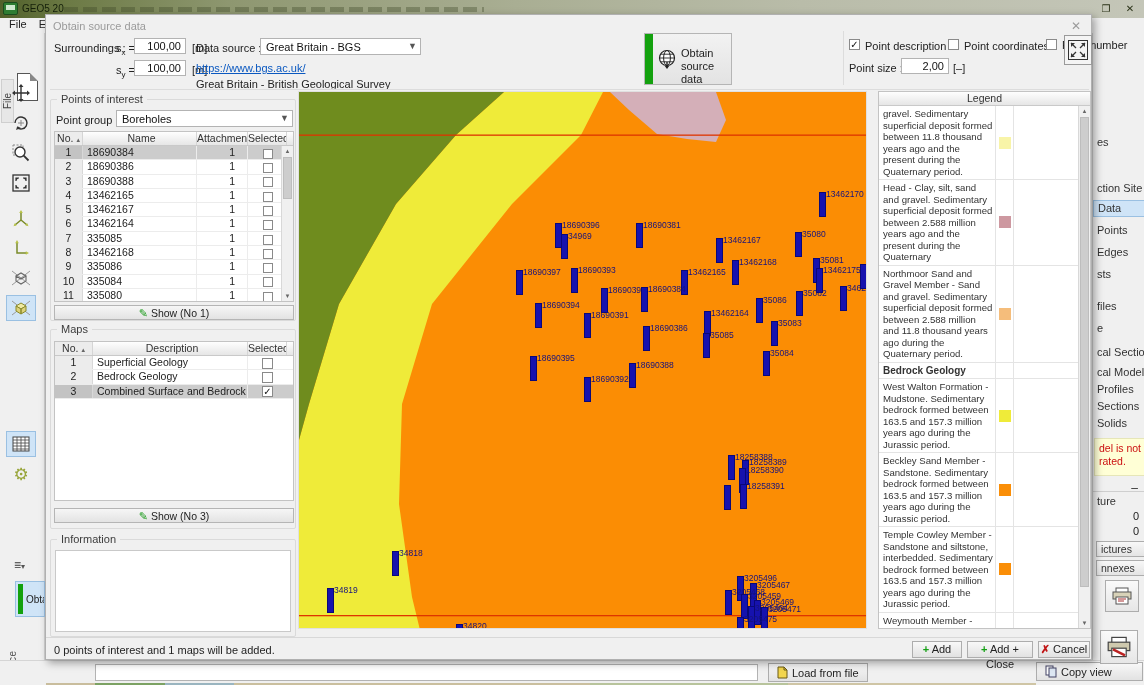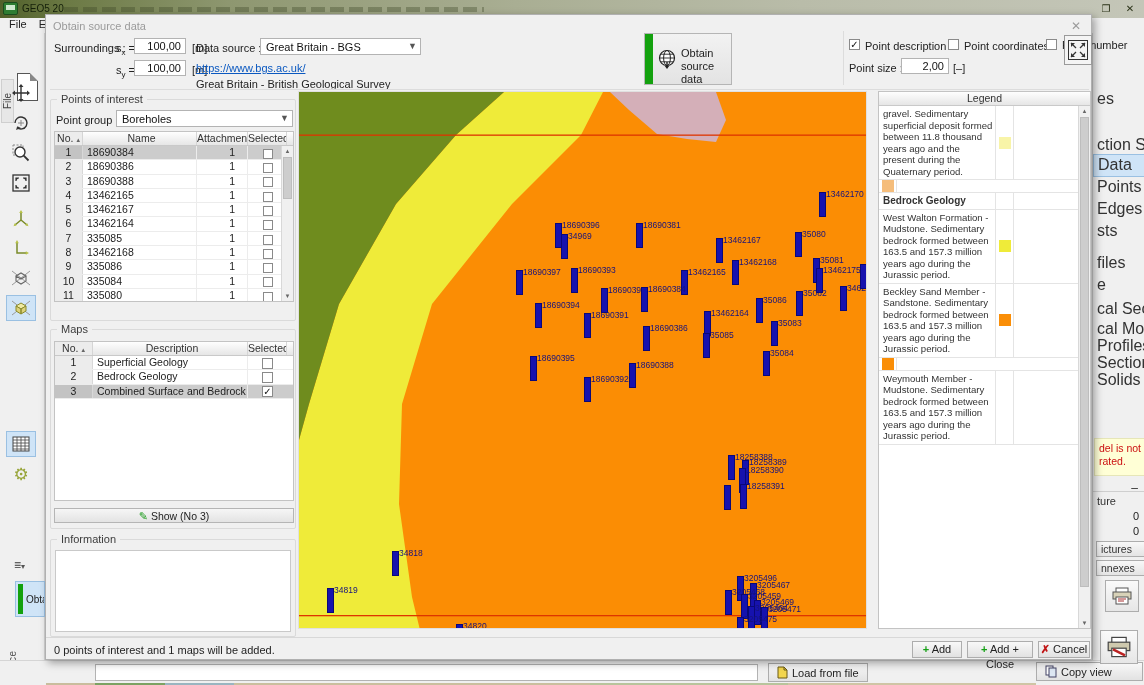--- a/index.html
+++ b/index.html
@@ -30,21 +30,21 @@
   .gear-glyph { font-size:17px; color:#98a53a; line-height:1; }
   .mini-list { position:absolute; left:14px; top:525px; width:26px; height:16px; font-size:12px; color:#333; }
   .mini-list .dd { font-size:8px; color:#555; }
   .obta-tab { position:absolute; left:15px; top:548px; width:30px; height:36px; background:#cfe4f7; border:1px solid #9ac0e2; overflow:hidden; }
   .obta-tab .gbar { position:absolute; left:2px; top:2px; bottom:2px; width:5px; background:var(--accent-green); }
   .obta-tab .t { position:absolute; left:10px; top:12px; font-size:10px; color:#222; white-space:nowrap; }
   .vtext { position:absolute; left:7px; top:604px; writing-mode:vertical-rl; transform:rotate(180deg); font-size:10px; color:#555; letter-spacing:.5px; }
 
   
   .right-panel { position:absolute; left:1092px; top:33px; width:52px; height:627px; background:#f0f0f0; border-left:1px solid #cfcfcf; overflow:hidden; }
-  .rp-item { position:absolute; left:4px; white-space:nowrap; font-size:16px; color:#333; }
+  .rp-item { position:absolute; left:4px; white-space:nowrap; font-size:11px; color:#333;margin-top:46px; }
   .rp-item.hl { background:#cfe4f7; border:1px solid #9ac0e2; left:0; padding:1px 4px 2px 4px; width:60px; }
   .rp-warning { position:absolute; left:1px; top:405px; width:51px; height:38px; background:#ffffd6; border:1px solid #e6e6b8; color:#cc1111; font-size:10.5px; padding:3px 0 0 4px; line-height:13px; }
   .rp-min { position:absolute; right:6px; top:448px; font-size:12px; color:#333; }
   .rp-frame { position:absolute; left:0; top:458px; width:52px; border-top:1px solid #cfcfcf; }
   .rp-cap { position:absolute; left:4px; top:462px; font-size:11px; color:#333; }
   .rp-val { position:absolute; right:5px; font-size:11px; color:#222; }
   .rp-btn { position:absolute; left:3px; width:49px; height:16px; border:1px solid #adadad; background:linear-gradient(#f8f8f8,#e4e4e4); font-size:10.5px; color:#333; padding:1px 0 0 4px; overflow:hidden; white-space:nowrap; }
   .printer-btn { position:absolute; width:34px; height:32px; border:1px solid #adadad; background:linear-gradient(#fafafa,#e6e6e6); display:flex; align-items:center; justify-content:center; }
 
   
@@ -424,20 +424,24 @@
           <span class="c-att">1</span>
           <span class="c-sel"><span class="cb"></span></span>
         </div>
       </div>
     <div class="scrollbar">
       <span class="sb-arr" style="top:0;">▲</span>
       <div class="sb-thumb" style="top:11px; height:42px;"></div>
       <span class="sb-arr" style="bottom:0;">▼</span>
     </div>
   </div>
+  <div class="show-btn" style="left:8px; top:290px; width:240px;">
+    <span class="pencil">✎</span>
+    <span>Show (No 1)</span>
+  </div>
 
   <div class="group" style="left:4px; top:314px; width:246px; height:200px;">
     <span class="group-label">Maps</span>
   </div>
   <div class="tbl" style="left:8px; top:326px; width:240px; height:160px;">
     <div class="thead">
       <span class="m-no"><span>No.</span> <span class="sort">▴</span></span>
       <span class="m-desc" style="text-align:center;">Description</span>
       <span class="m-sel">Selected</span>
     </div>
@@ -614,20 +618,28 @@
     <div class="lg-header">Legend</div>
     <div class="lg-body" id="legend-body">
         <div class="lg-row">
           <div class="lg-text">gravel. Sedimentary superficial deposit formed between 11.8 thousand years ago and the present during the Quaternary period.</div>
           <div class="lg-swcol">
             <span class="lg-sw" style="background: rgb(248, 244, 168);"></span>
           </div>
           <div class="lg-empty"></div>
         </div>
         <div class="lg-row">
+          <div class="lg-text">Head - Clay, silt, sand and gravel. Sedimentary superficial deposit formed between 2.588 million years ago and the present during the Quaternary</div>
+          <div class="lg-swcol">
+            <span class="lg-sw" style="background: rgb(205, 152, 160);"></span>
+          </div>
+          <div class="lg-empty"></div>
+        </div>
+        <div class="lg-row">
+          <div class="lg-text">Northmoor Sand and Gravel Member - Sand and gravel. Sedimentary superficial deposit formed between 2.588 million and 11.8 thousand years ago during the Quaternary period.</div>
           <div class="lg-swcol">
             <span class="lg-sw" style="background: rgb(245, 189, 123);"></span>
           </div>
           <div class="lg-empty"></div>
         </div>
         <div class="lg-row">
           <div class="lg-text hdr">Bedrock Geology</div>
           <div class="lg-swcol"></div>
           <div class="lg-empty"></div>
         </div>
@@ -639,20 +651,21 @@
           <div class="lg-empty"></div>
         </div>
         <div class="lg-row">
           <div class="lg-text">Beckley Sand Member - Sandstone. Sedimentary bedrock formed between 163.5 and 157.3 million years ago during the Jurassic period.</div>
           <div class="lg-swcol">
             <span class="lg-sw" style="background: rgb(250, 142, 7);"></span>
           </div>
           <div class="lg-empty"></div>
         </div>
         <div class="lg-row">
+          <div class="lg-text">Temple Cowley Member - Sandstone and siltstone, interbedded. Sedimentary bedrock formed between 163.5 and 157.3 million years ago during the Jurassic period.</div>
           <div class="lg-swcol">
             <span class="lg-sw" style="background: rgb(250, 142, 7);"></span>
           </div>
           <div class="lg-empty"></div>
         </div>
         <div class="lg-row">
           <div class="lg-text">Weymouth Member - Mudstone. Sedimentary bedrock formed between 163.5 and 157.3 million years ago during the Jurassic period.</div>
           <div class="lg-swcol"></div>
           <div class="lg-empty"></div>
         </div>

